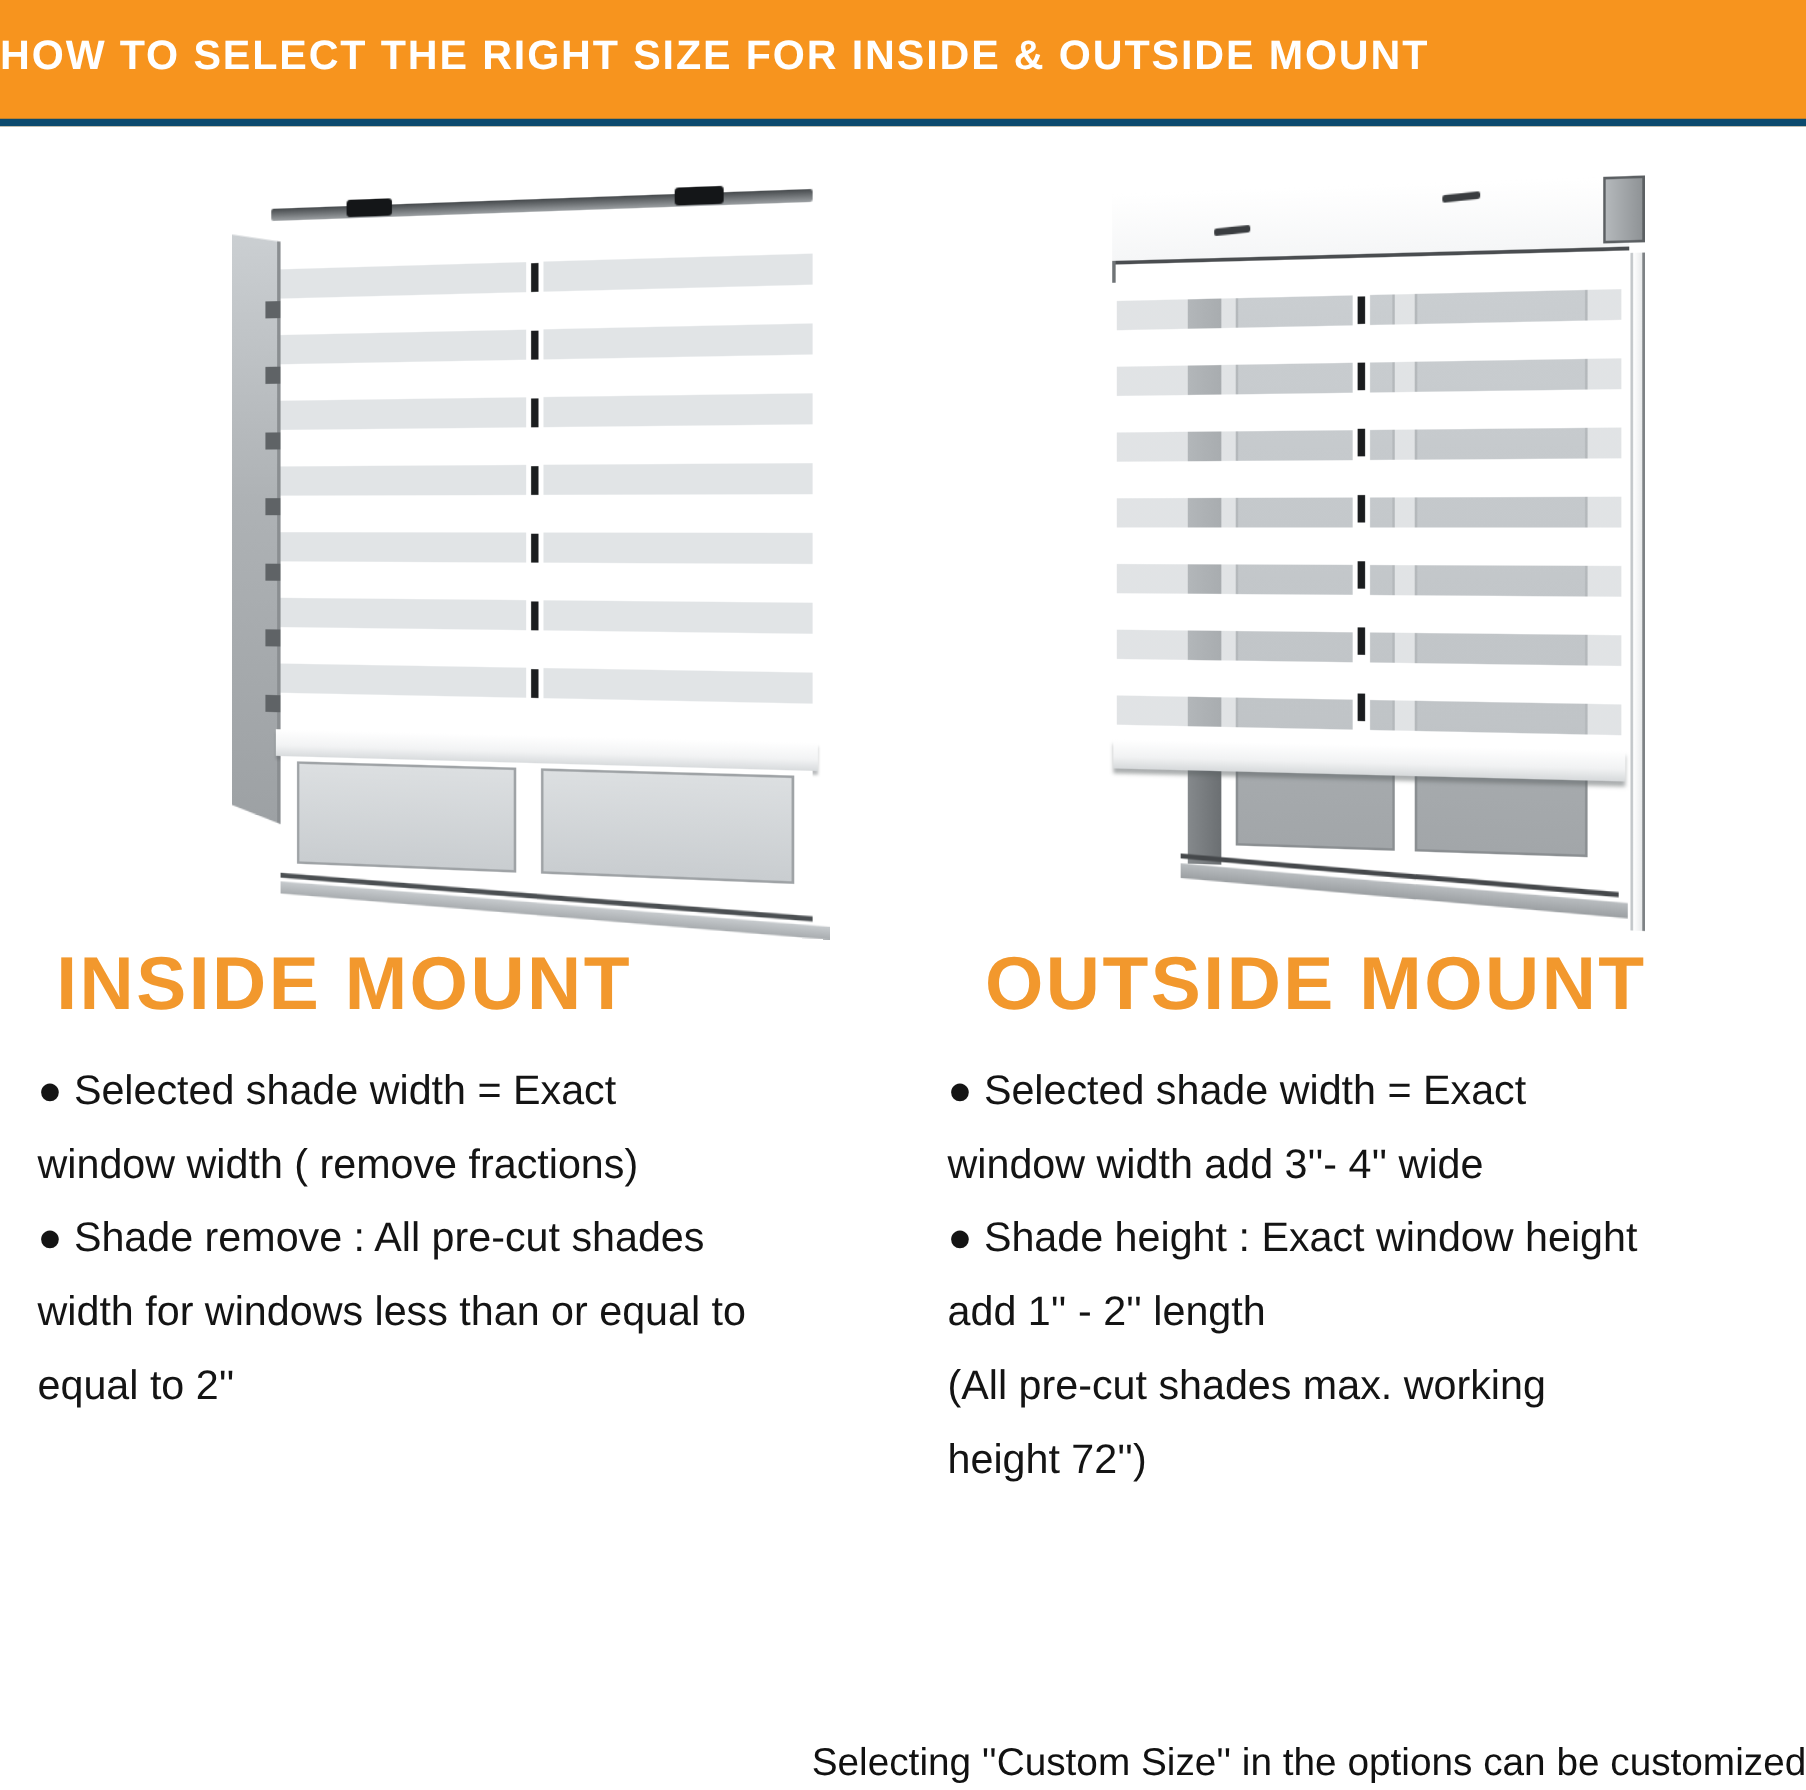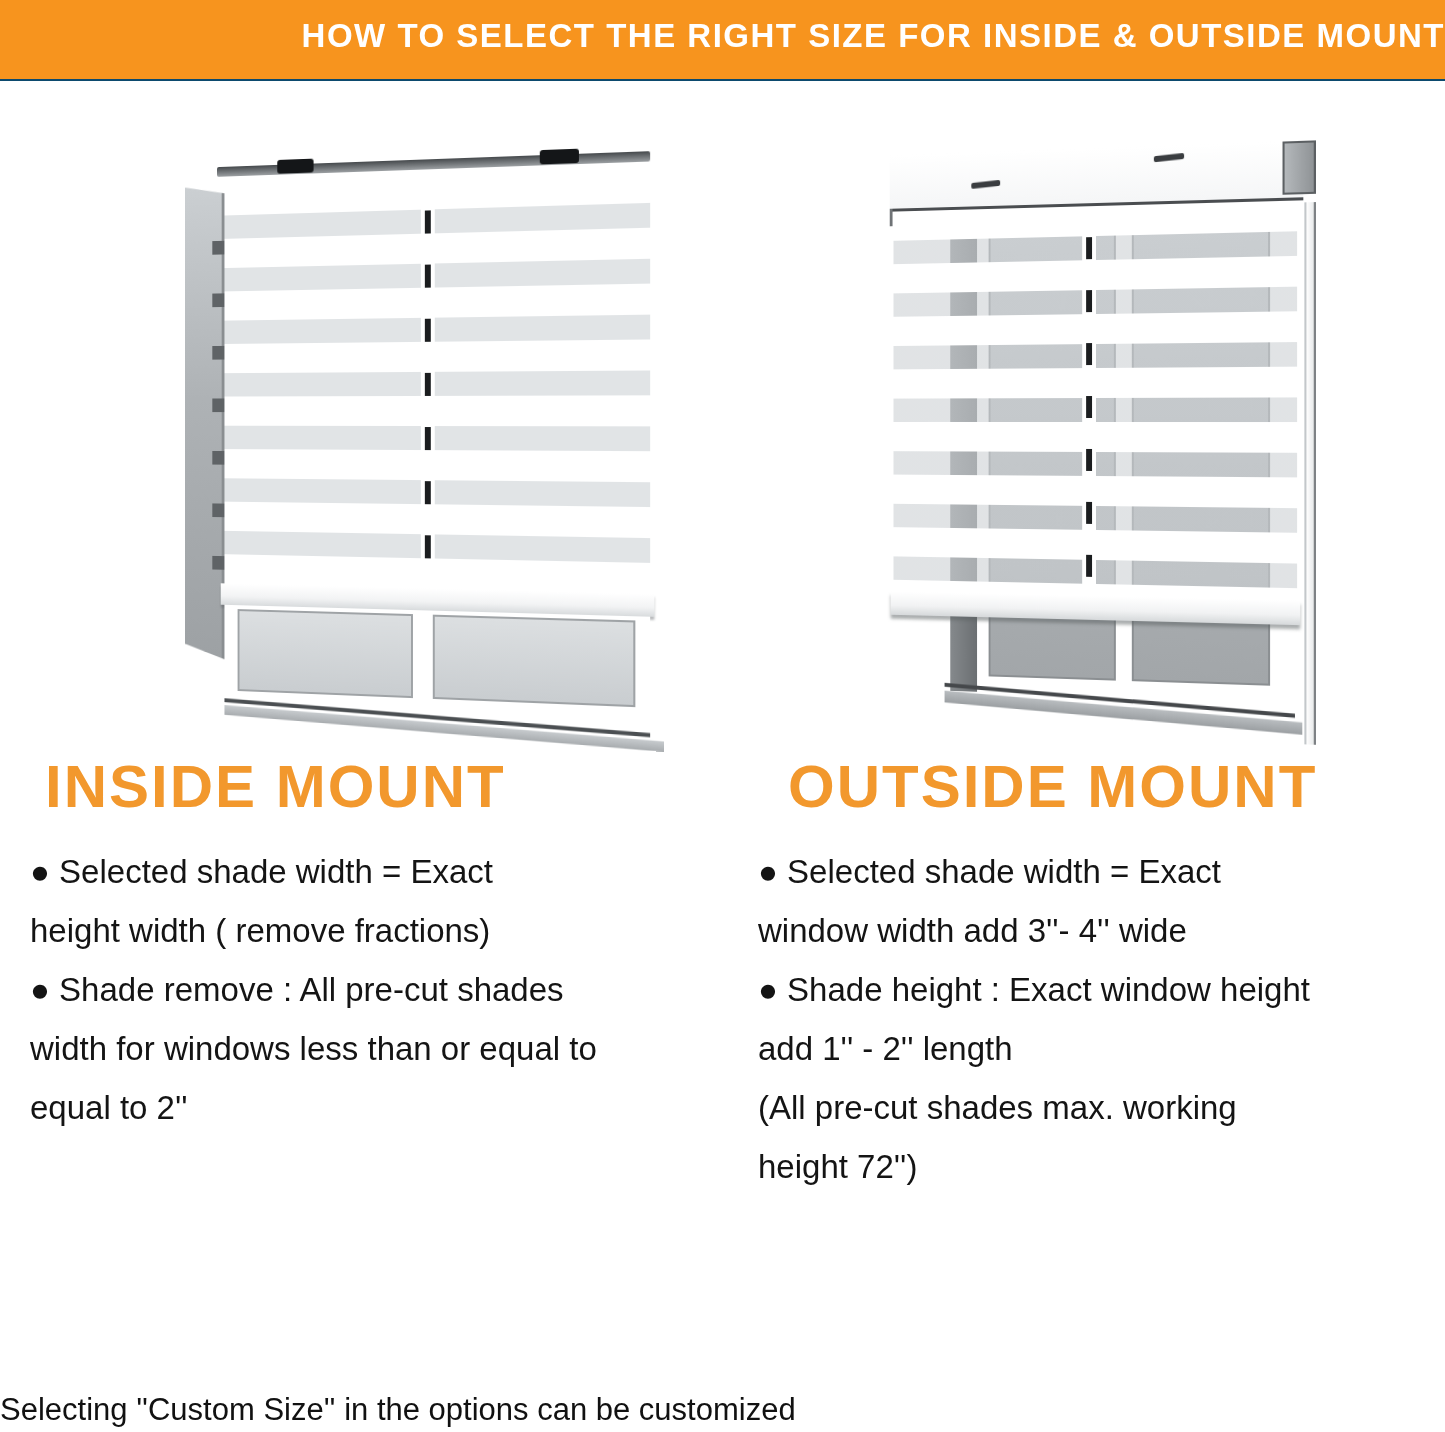--- a/index.html
+++ b/index.html
@@ -7,24 +7,24 @@
     width:1445px;height:1432px;
     background:#ffffff;
     font-family:"Liberation Sans", sans-serif;
     position:relative;
     overflow:hidden;
     color:#141414;
   }
 
   
   .banner{
-    position:absolute;left:0;top:0;width:1445px;height:81px;
+    position:absolute;left:0;top:0;width:1445px;height:101px;
     background:#F7941E;
-    border-bottom:2px solid #0c4a6e;
-    display:flex;align-items:center;justify-content:flex-end;
+    border-bottom:6px solid #0c4a6e;
+    display:flex;align-items:center;justify-content:flex-start;
     box-sizing:border-box;padding-bottom:8px;
   }
   .banner h1{
     margin:0;color:#ffffff;font-size:33px;font-weight:bold;
     letter-spacing:1.5px;white-space:nowrap;
   }
 
   
   .scene{position:absolute;}
   .scene-left{left:148px;top:142px;width:524px;height:608px;perspective:1100px;perspective-origin:50% 45%;}
@@ -108,21 +108,21 @@
   .h-outside{left:788px;top:752px;}
 
   
   .col{position:absolute;width:700px;font-size:33px;line-height:59px;color:#141414;}
   .col-left{left:30px;top:842px;}
   .col-right{left:758px;top:842px;}
   .tline{white-space:pre-wrap;}
 
   
   .footer-note{position:absolute;left:0;top:1392px;width:1445px;
-    text-align:left;font-size:31px;color:#111111;}
+    text-align:right;font-size:31px;color:#111111;}
 </style>
 </head>
 <body>
 
 <header class="banner">
   <h1>HOW TO SELECT THE RIGHT SIZE FOR INSIDE &amp; OUTSIDE MOUNT</h1>
 </header>
 
 <div class="scene scene-left">
   <div class="plane">
@@ -169,21 +169,21 @@
       <div class="rp-bottomrail"></div>
     </div>
   </div>
 </div>
 
 <h2 class="mount-heading h-inside">INSIDE MOUNT</h2>
 <h2 class="mount-heading h-outside">OUTSIDE MOUNT</h2>
 
 <div class="col col-left">
   <div class="tline">● Selected shade width = Exact</div>
-  <div class="tline">height width ( remove fractions)</div>
+  <div class="tline">window width ( remove fractions)</div>
   <div class="tline">● Shade remove : All pre-cut shades</div>
   <div class="tline">width for windows less than or equal to</div>
   <div class="tline">equal to 2''</div>
 </div>
 
 <div class="col col-right">
   <div class="tline">● Selected shade width = Exact</div>
   <div class="tline">window width add 3''- 4'' wide</div>
   <div class="tline">● Shade height : Exact window height</div>
   <div class="tline">add 1'' - 2'' length</div>

